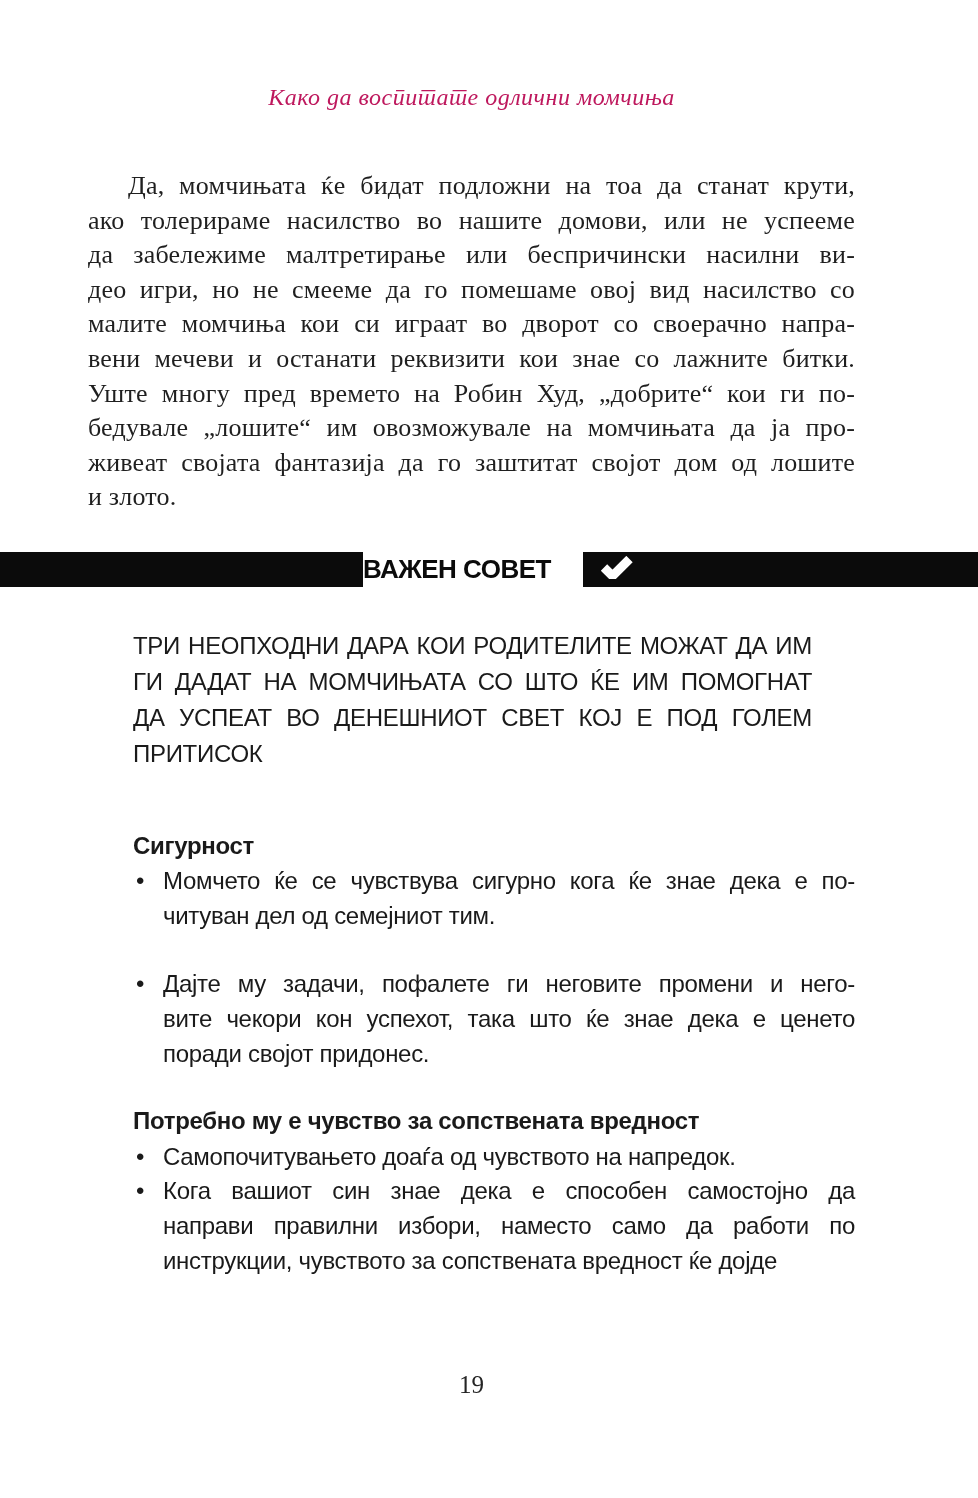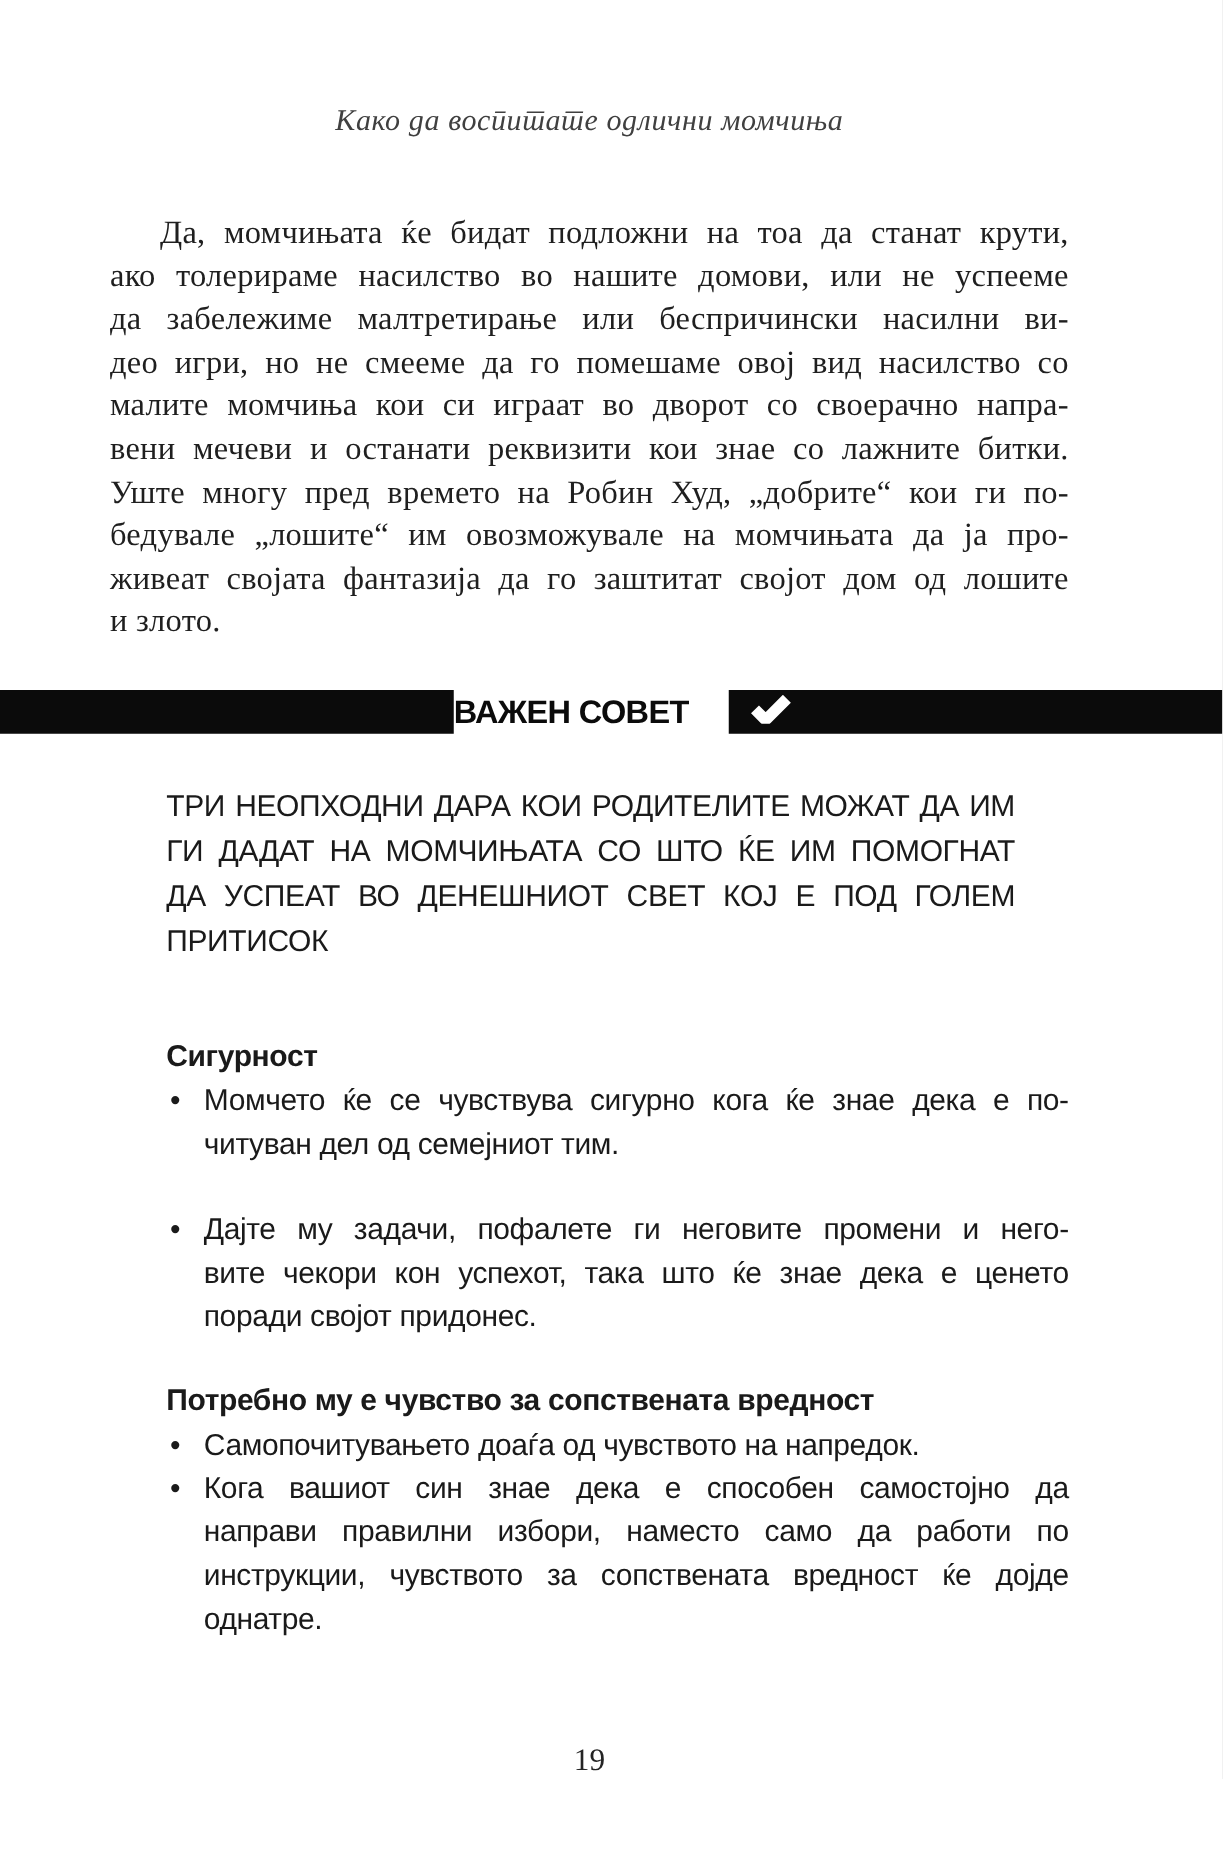--- a/index.html
+++ b/index.html
@@ -13,21 +13,21 @@
     font-family: "Liberation Serif", serif;
     color: #1c1c1c;
   }
 
   
   .running-header {
     position: absolute;
     top: 82px; left: 88px; width: 767px;
     text-align: center;
     font: italic 24px/30px "Liberation Serif", serif;
-    color: #404040;
+    color: #be185d;
     letter-spacing: 0.5px;
   }
 
   
   .intro {
     position: absolute;
     top: 169px; left: 88px; width: 767px;
     font: 26px/34.6px "Liberation Serif", serif;
     color: #1f1f1f;
     letter-spacing: 0.2px;
@@ -88,21 +88,20 @@
   }
   .bullet .lines { margin-left: 30px; }
 
   
   .page-number {
     position: absolute;
     top: 1370px; left: 88px; width: 767px;
     text-align: center;
     font: 25px/30px "Liberation Serif", serif;
     color: #242424;
-    margin-top: 24px;
   }
 </style>
 </head>
 <body>
 
 <div class="page">
 
   <div class="running-header">Како да воспитате одлични момчиња</div>
 
   <div class="intro lines">
@@ -164,19 +163,18 @@
         <div class="line">Самопочитувањето доаѓа од чувството на напредок.</div>
       </div>
   </div>
 
   <div class="bullet b4 sans">
     <span class="dot">•</span>
     <div class="lines">
         <div class="line">Кога вашиот син знае дека е способен самостојно да</div>
         <div class="line">направи правилни избори, наместо само да работи по</div>
         <div class="line">инструкции, чувството за сопствената вредност ќе дојде</div>
-        <div class="line">однатре.</div>
       </div>
   </div>
 
   <div class="page-number">19</div>
 
 </div>
 
 </body></html>

